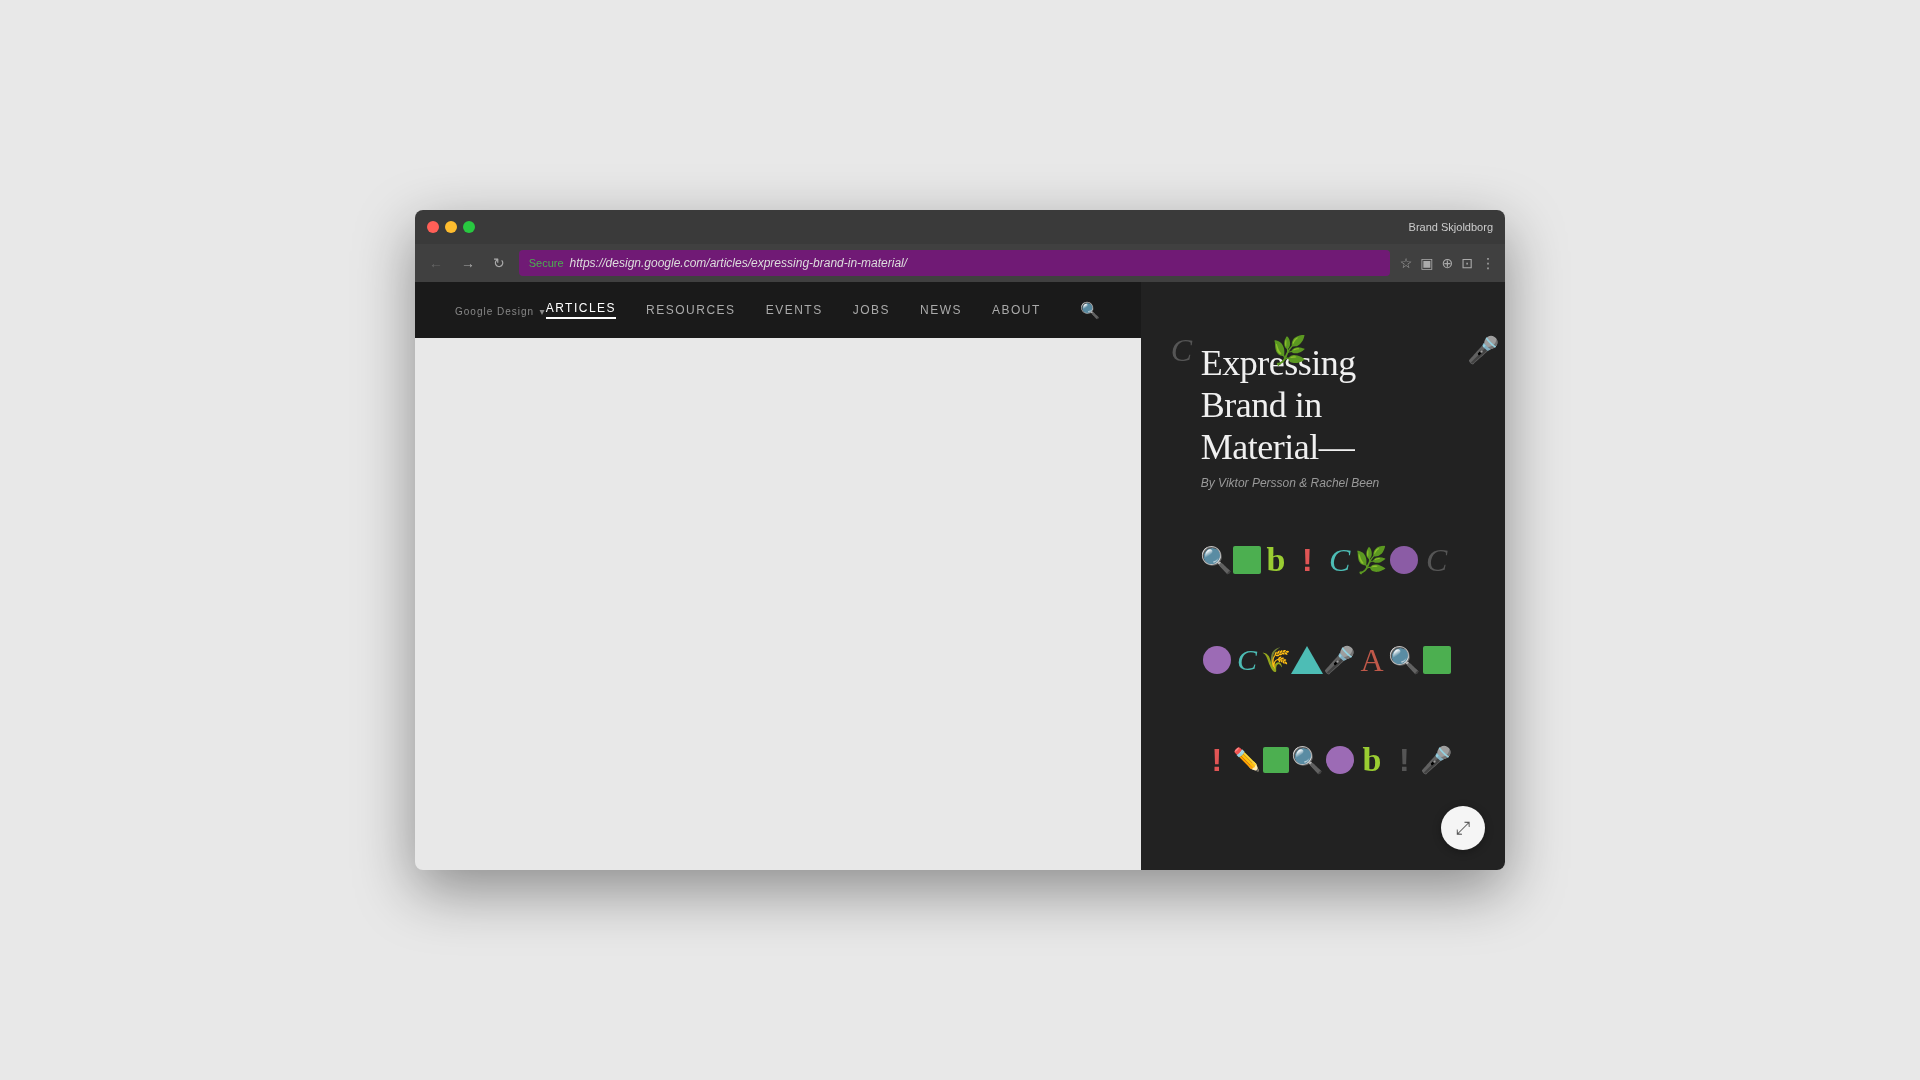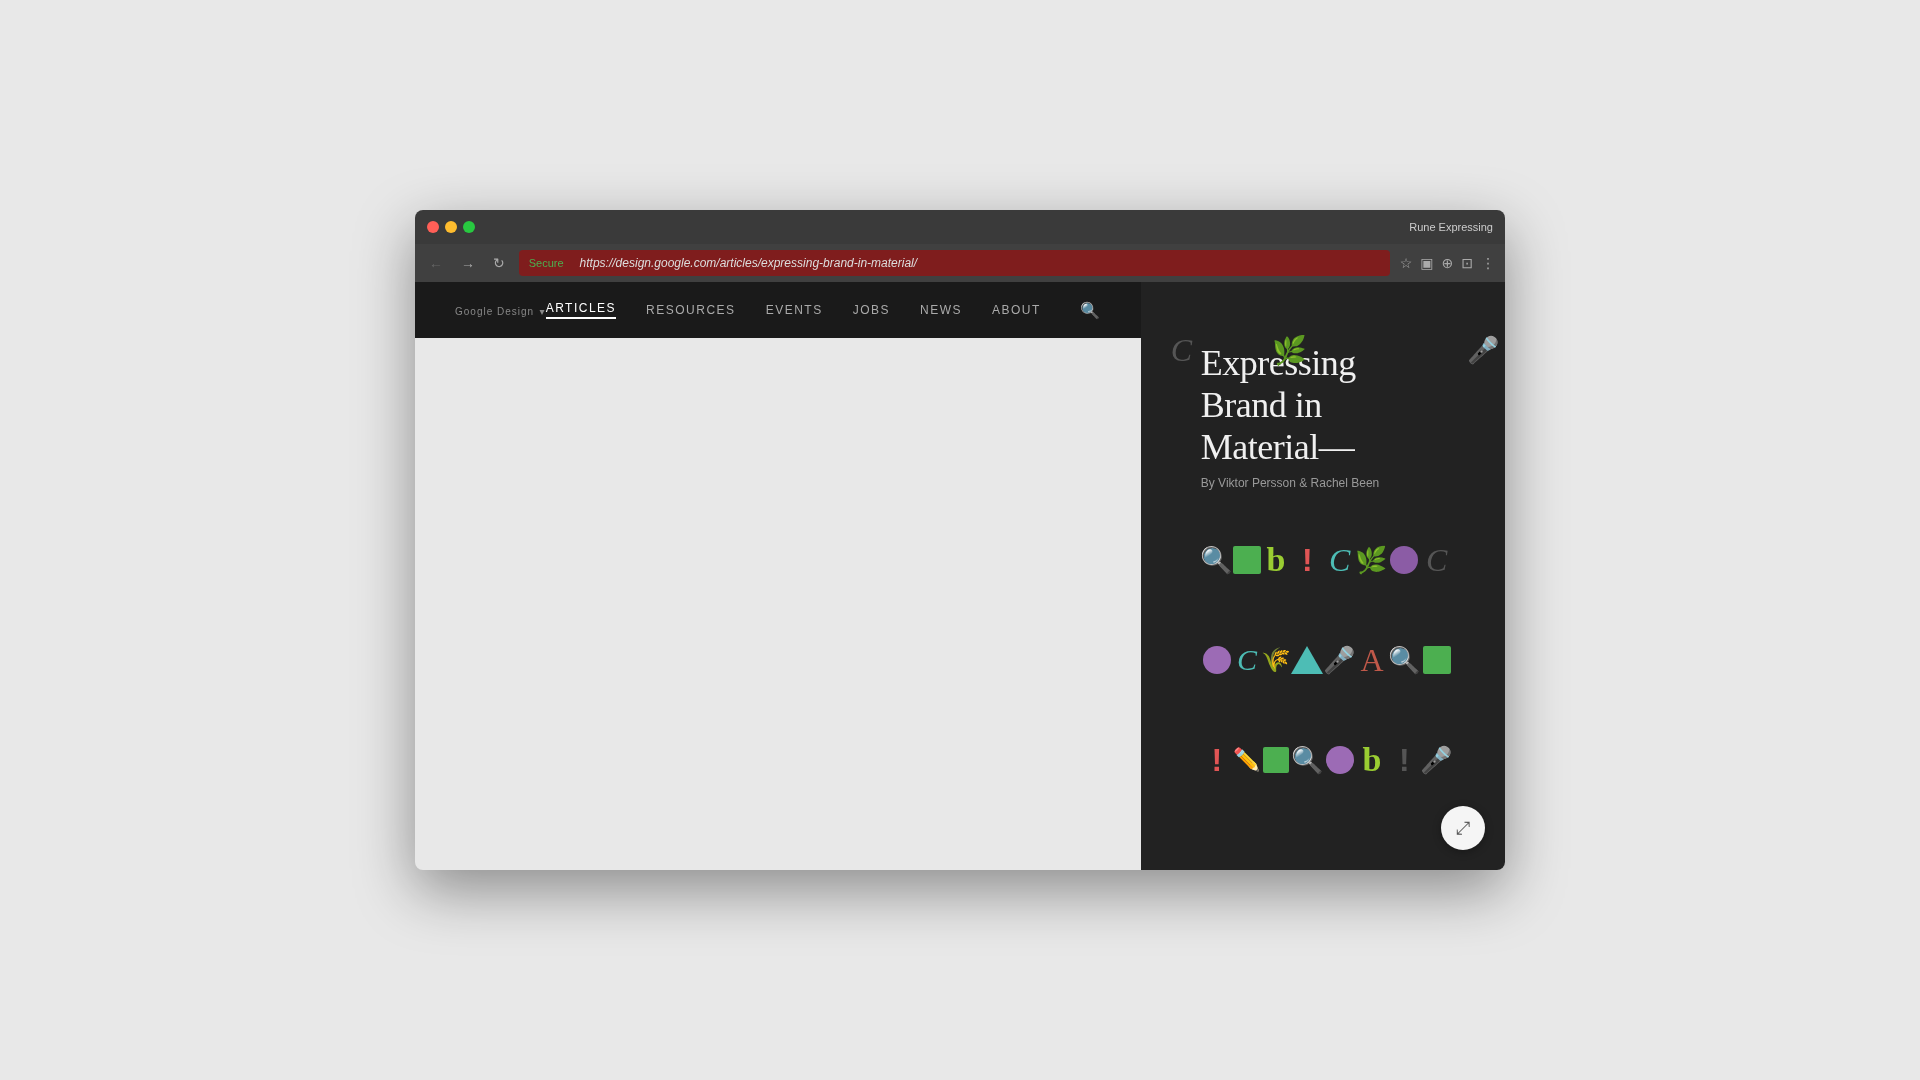--- a/index.html
+++ b/index.html
@@ -109,27 +109,27 @@
       color: #aaa;
       font-size: 14px;
       cursor: pointer;
       padding: 2px 4px;
     }
 
     .nav-btn.disabled { color: #666; }
 
     .address-bar {
       flex: 1;
-      background: #7f1d1d;
+      background: #701a75;
       border-radius: 4px;
       height: 26px;
       display: flex;
       align-items: center;
       padding: 0 10px;
-      gap: 16px;
+      gap: 6px;
     }
 
     .secure-label {
       color: #4caf50;
       font-size: 11px;
     }
 
     .url-text {
       color: #ddd;
       font-size: 12px;
@@ -220,20 +220,21 @@
       font-weight: 300;
       letter-spacing: -0.5px;
       margin-bottom: 8px;
       font-family: Georgia, serif;
     }
 
     .article-byline {
       color: #999;
       font-size: 12px;
       margin-bottom: 40px;
+      font-style: italic;
     }
 
     
     .icon-grid {
       display: grid;
       grid-template-columns: repeat(8, 1fr);
       row-gap: 40px;
       column-gap: 0;
     }
 
@@ -265,21 +266,21 @@
 <body>
 
 <div class="browser-window">
 
   <div class="browser-titlebar">
     <div class="traffic-lights">
       <div class="traffic-light tl-close"></div>
       <div class="traffic-light tl-min"></div>
       <div class="traffic-light tl-max"></div>
     </div>
-    <span class="user-label">Rune Expressing</span>
+    <span class="user-label">Brand Skjoldborg</span>
   </div>
 
   <div class="browser-toolbar">
     <span class="nav-btn disabled">←</span>
     <span class="nav-btn">→</span>
     <span class="nav-btn">↻</span>
     <div class="address-bar">
       <span class="secure-label">Secure</span>
       <span class="url-text">https://design.google.com/articles/expressing-brand-in-material/</span>
     </div>

